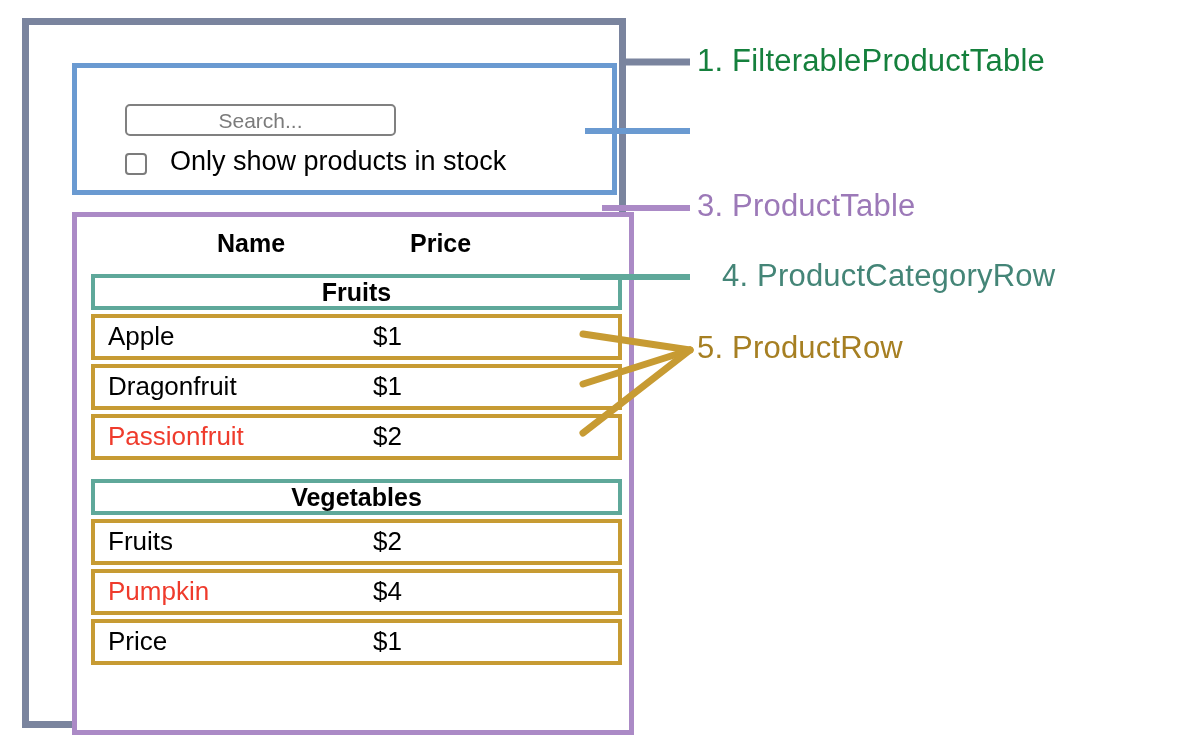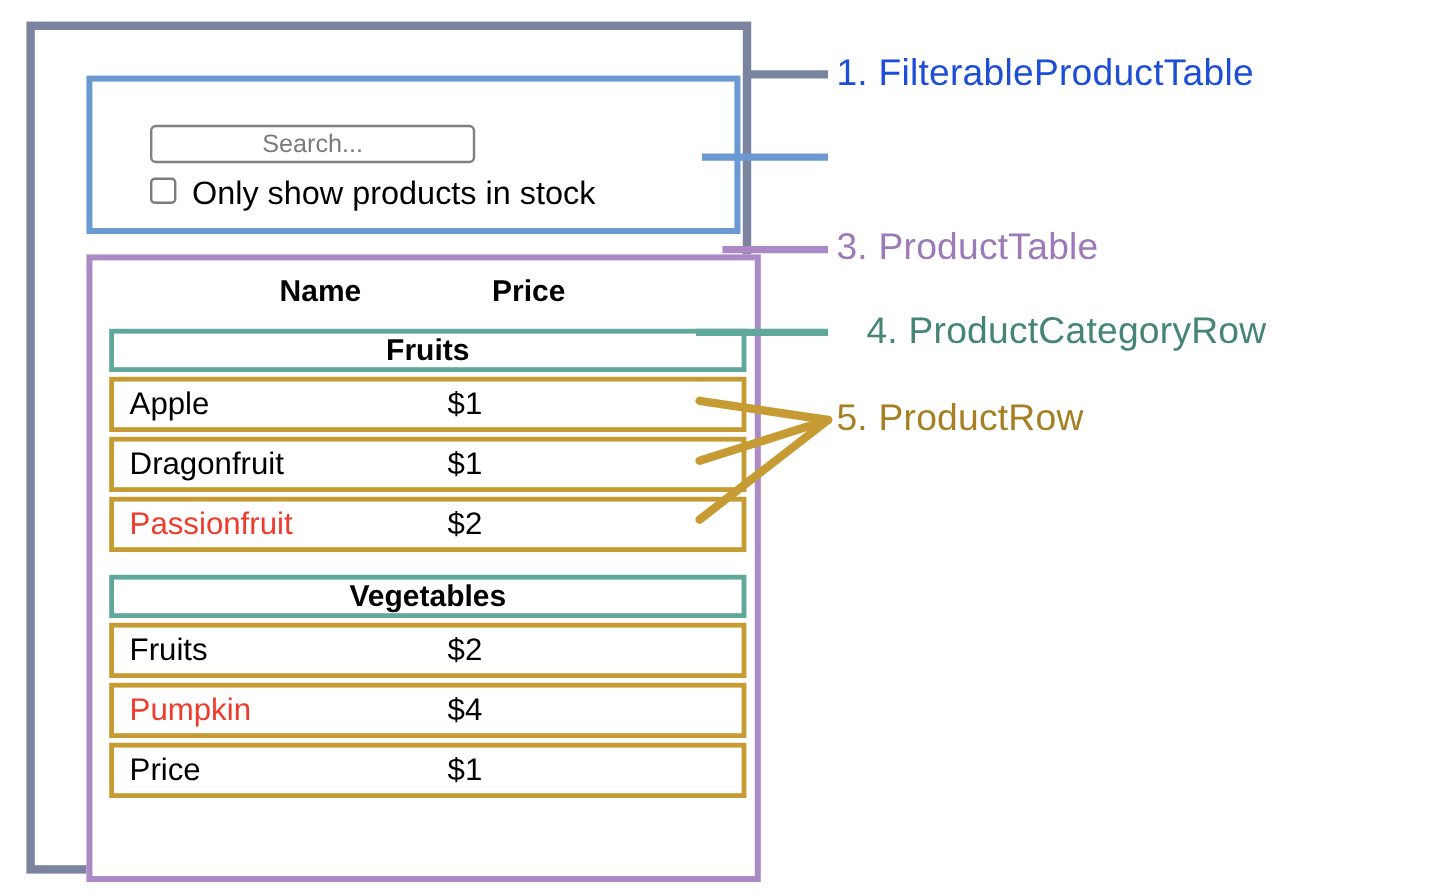--- a/index.html
+++ b/index.html
@@ -61,22 +61,22 @@
     white-space: nowrap;
     overflow: hidden;
     text-align: center;
   }
 
   .checkbox-row {
     position: absolute;
     left: 48px;
     top: 80px;
     display: flex;
-    align-items: flex-start;
-    gap: 13px;
+    align-items: flex-end;
+    gap: 23px;
   }
   .checkbox-box {
     width: 22px;
     height: 22px;
     border: 2px solid #7c7c7c;
     border-radius: 4px;
     background: #ffffff;
     box-sizing: border-box;
     flex: none;
   }
@@ -106,21 +106,21 @@
     width: 100%;
     height: 34px;
   }
   .th {
     position: absolute;
     font-size: 25px;
     font-weight: bold;
     color: #000000;
     white-space: nowrap;
   }
-  .th-name { left: 140px; margin-left: 16px; }
+  .th-name { left: 140px; }
   .th-price { left: 333px; }
 
   .rows-wrap {
     position: absolute;
     left: 14px;
     top: 57px;
     width: 531px;
   }
 
   .category-row {
@@ -181,21 +181,21 @@
   }
 
   
   .legend-item {
     position: absolute;
     font-size: 31px;
     font-family: "Liberation Sans", sans-serif;
     white-space: nowrap;
     letter-spacing: 0.2px;
   }
-  .legend-1 { left: 697px; top: 43px;  color: #1d4ed8; }
+  .legend-1 { left: 697px; top: 43px;  color: #15803d; }
   .legend-2 { left: 697px; top: 112px; color: #5c8cc0; }
   .legend-3 { left: 697px; top: 188px; color: #9c79b8; }
   .legend-4 { left: 697px; top: 258px; color: #448577; margin-left: 25px; }
   .legend-5 { left: 697px; top: 330px; color: #a67f22; }
 </style>
 </head>
 <body>
 
 <div id="stage">
 

